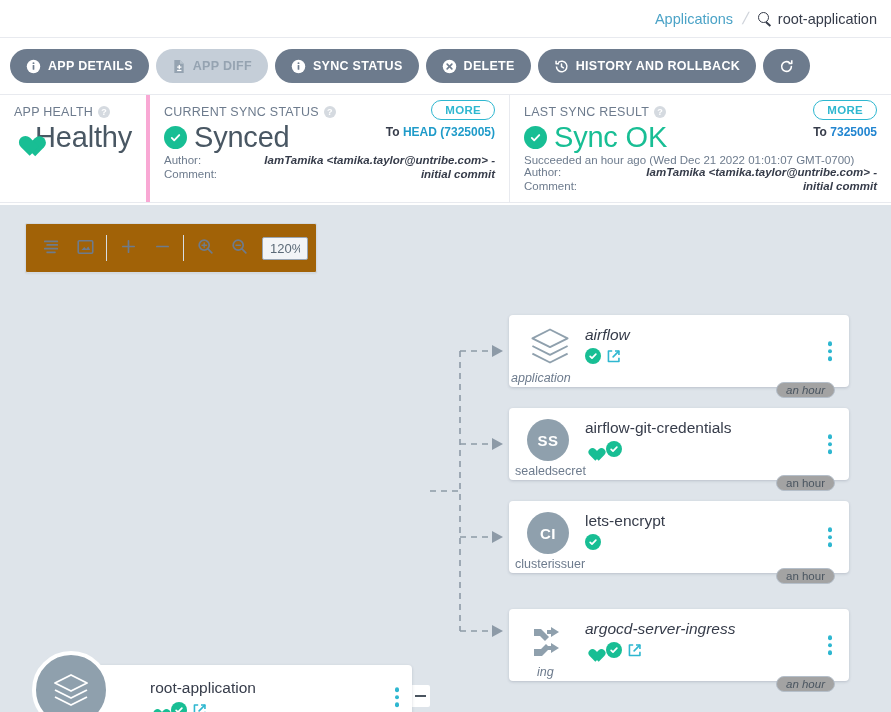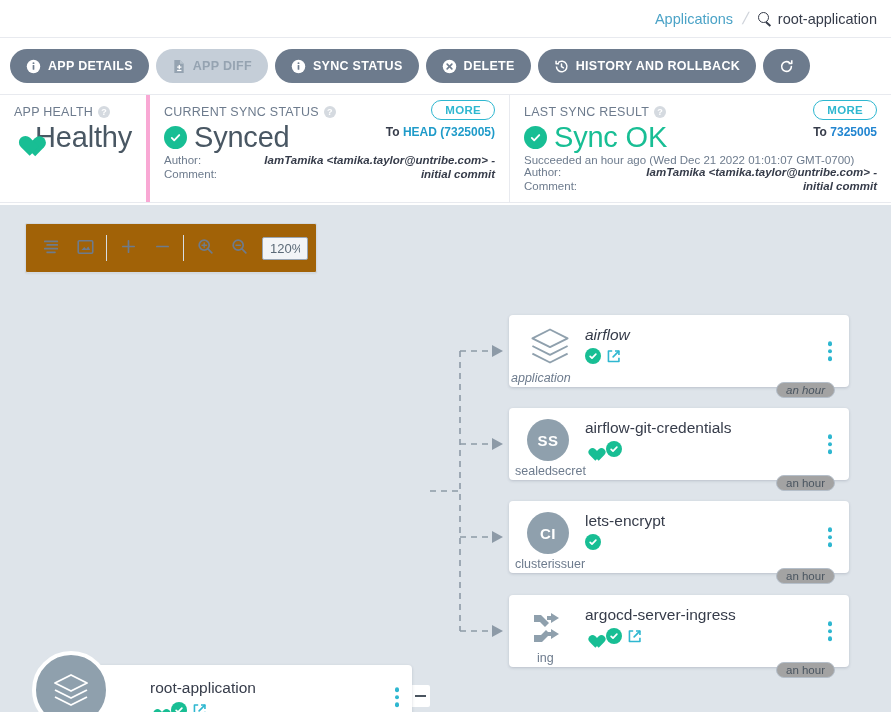--- a/index.html
+++ b/index.html
@@ -582,21 +582,21 @@
         <div class="kind-label">clusterissuer</div>
         <div class="kebab">
             <i></i>
             <i></i>
             <i></i>
           </div>
         <div class="age-badge">an hour</div>
       </div>
     </div>
 
-    <div class="node child plainicon" style="top:390px;">
+    <div class="node child plainicon" style="top:404px;font-style:italic;">
       <div class="node-inner">
         <div class="kind-plain">
           <svg width="38" height="34" viewBox="0 0 38 34" fill="#8fa0ad">
             <path d="M3 6 h7 l8 8 -4 4 -5 -5 h-6 z"></path>
             <path d="M3 26 h7 l5 -5 4 4 -8 8 h-8 z"></path>
             <path d="M20 4 l8 5 -8 5 v-3 h-4 v-4 h4 z"></path>
             <path d="M20 20 l8 5 -8 5 v-3 h-4 v-4 h4 z"></path>
           </svg>
         </div>
         <div class="node-title">argocd-server-ingress</div>

